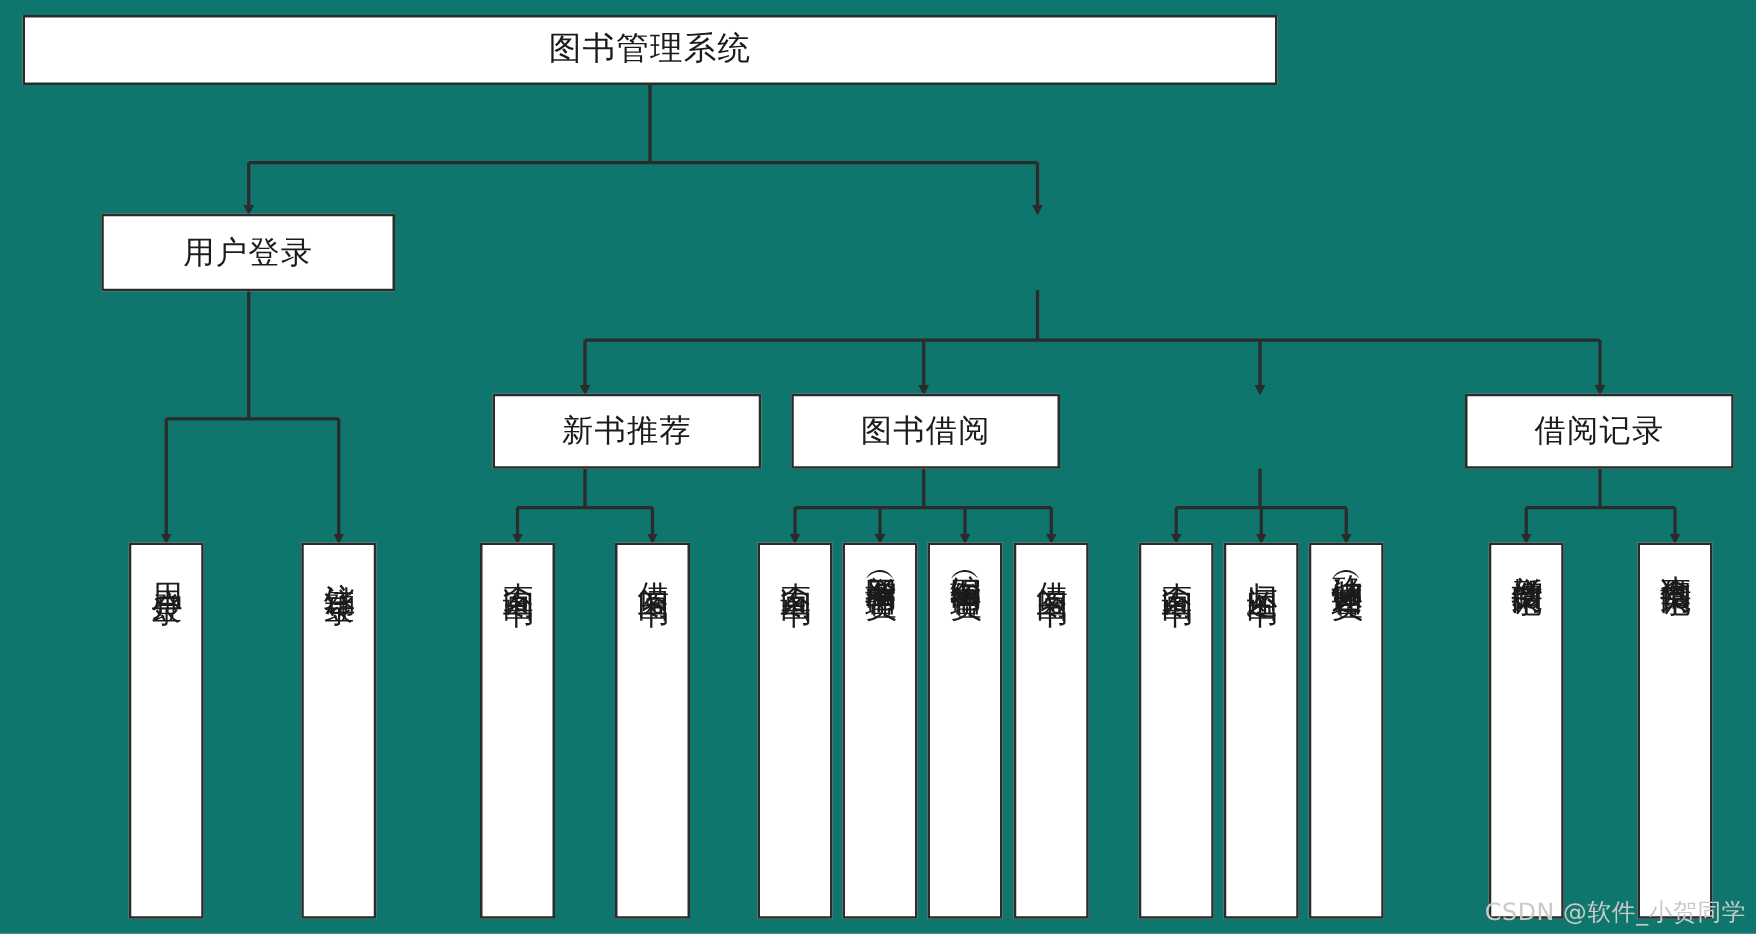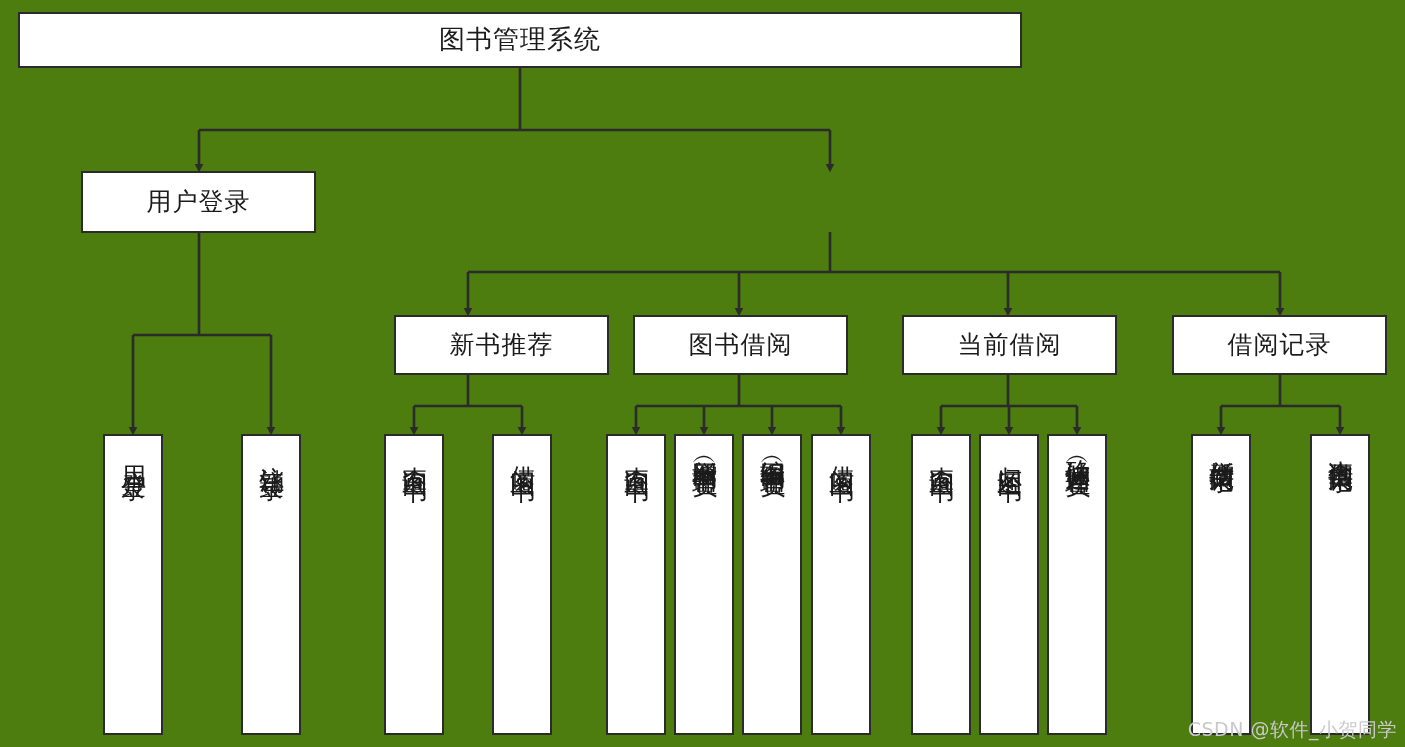--- a/index.html
+++ b/index.html
@@ -12,21 +12,21 @@
     width: 1405px;
     height: 747px;
     font-family: "DejaVu Sans", "Liberation Sans", sans-serif;
     overflow: hidden;
     position: relative;
   }
   #diagram-root {
     position: relative;
     width: 1405px;
     height: 747px;
-    background: #4d7c0f;
+    background: #0f766e;
   }
   svg.wires {
     position: absolute;
     left: 0;
     top: 0;
     width: 1405px;
     height: 747px;
     pointer-events: none;
   }
   .node {
@@ -148,23 +148,20 @@
   <div class="node horiz" style="left:81px; top:171px; width:235px; height:62px;">
     <span class="label">用户登录</span>
   </div>
 
   <div class="node horiz" style="left:362px; top:315px; width:215px; height:60px;margin-left:32px;">
     <span class="label">新书推荐</span>
   </div>
   <div class="node horiz" style="left:633px; top:315px; width:215px; height:60px;">
     <span class="label">图书借阅</span>
   </div>
-  <div class="node horiz" style="left:902px; top:315px; width:215px; height:60px;">
-    <span class="label">当前借阅</span>
-  </div>
   <div class="node horiz" style="left:1172px; top:315px; width:215px; height:60px;">
     <span class="label">借阅记录</span>
   </div>
 
   <div class="node vert" style="left:103px; top:434px; width:60px; height:301px;">
     <span class="label">用户登录</span>
   </div>
   <div class="node vert" style="left:241px; top:434px; width:60px; height:301px;">
     <span class="label">注销登录</span>
   </div>

